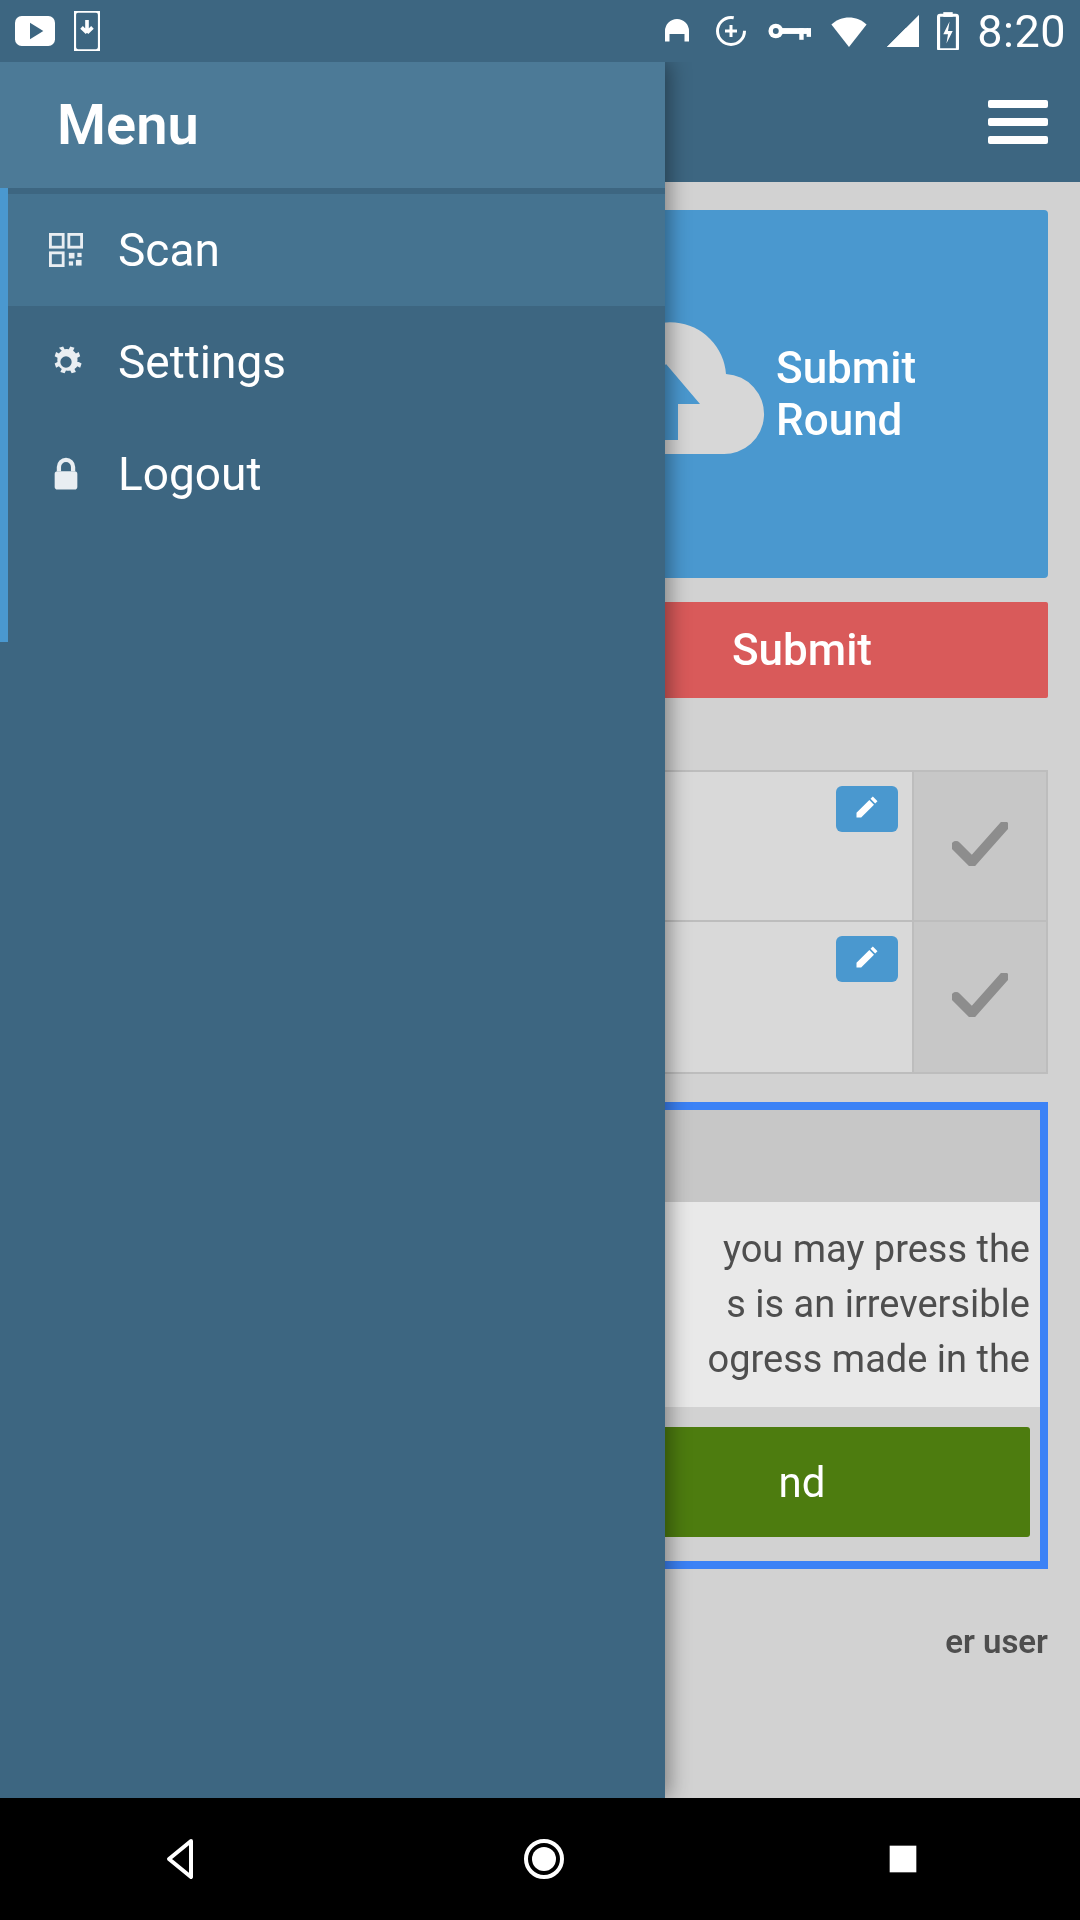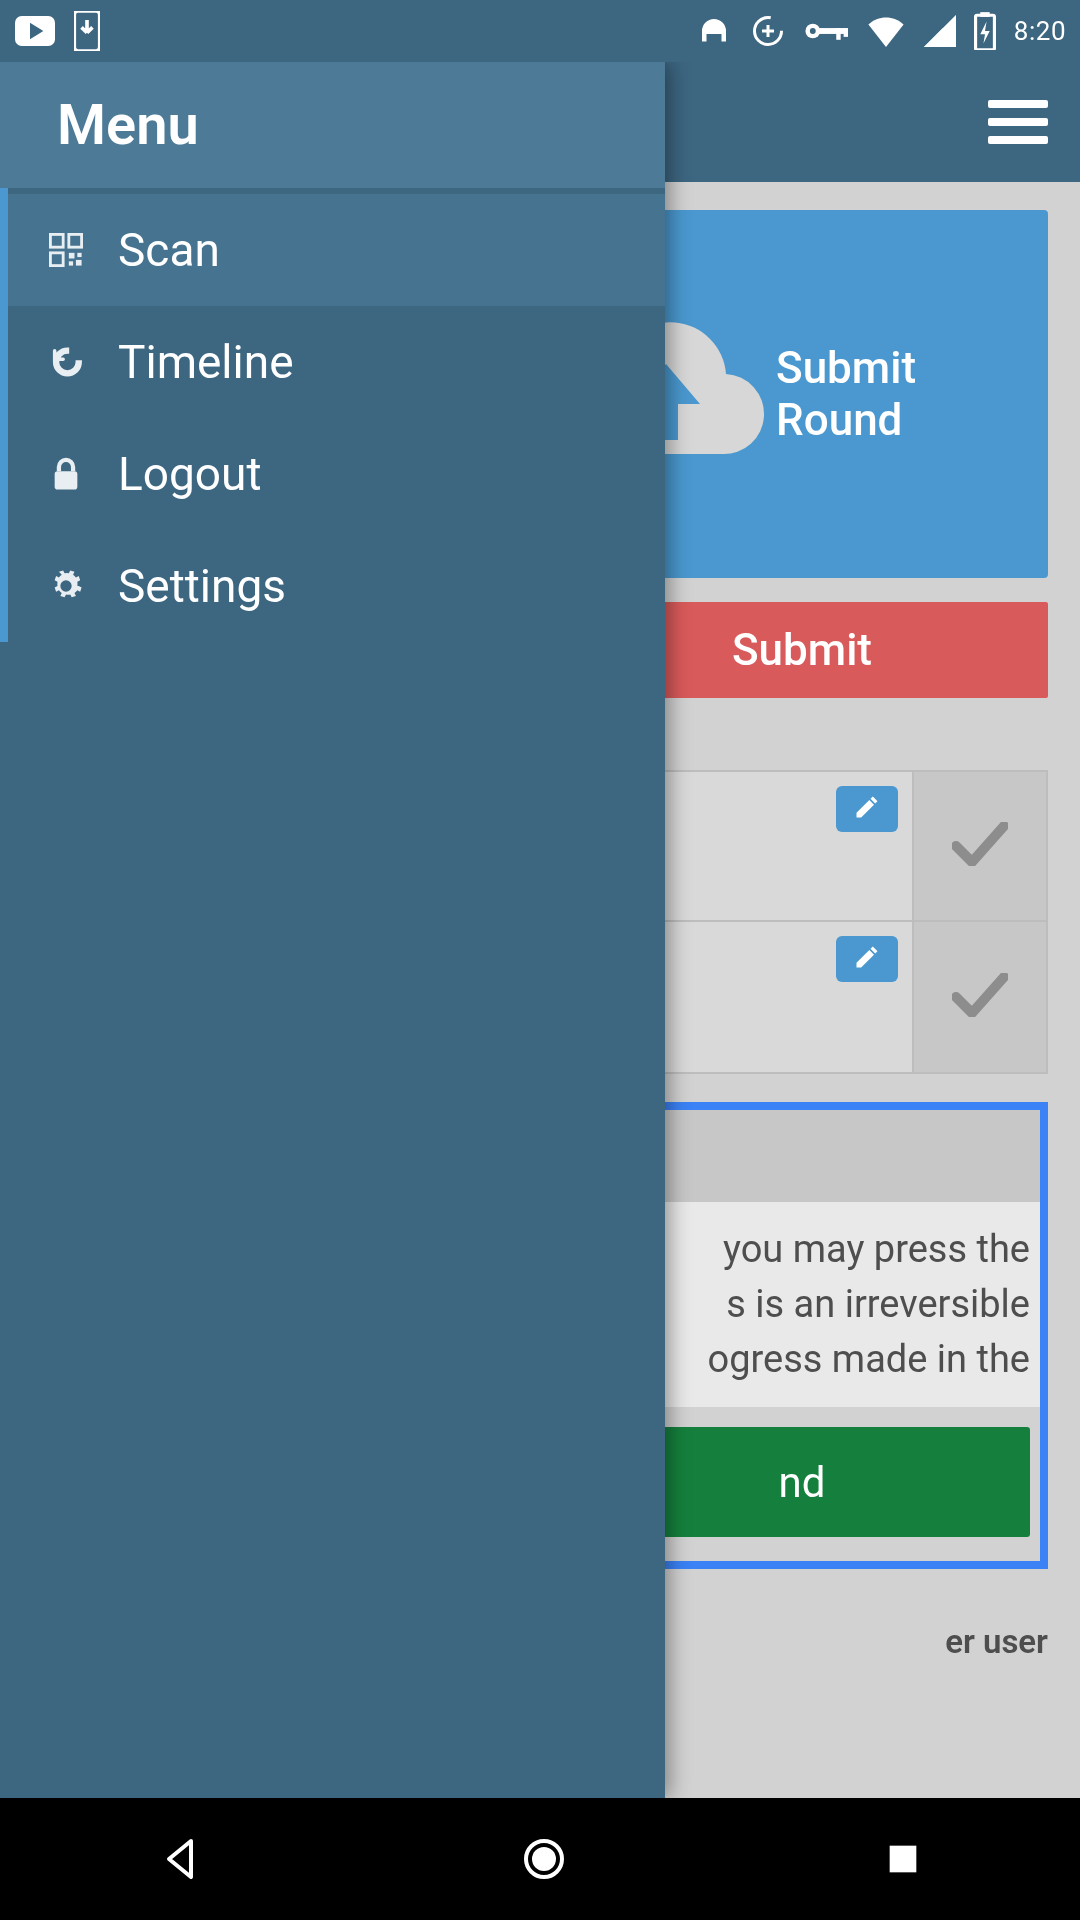--- a/index.html
+++ b/index.html
@@ -6,21 +6,21 @@
   html, body { width: 1080px; height: 1920px; font-family: Roboto, Arial, sans-serif; overflow: hidden; }
 
   
   .status-bar {
     height: 62px;
     background: #3d6681;
     display: flex; align-items: center; justify-content: space-between;
     padding: 0 14px; color: #fff;
   }
   .status-left, .status-right { display: flex; align-items: center; gap: 18px; }
-  .status-clock { font-size: 26px; font-weight: 400; letter-spacing: 0.5px; text-align: right; }
+  .status-clock { font-size: 45px; font-weight: 400; letter-spacing: 0.5px; text-align: right; }
   .stat-icon { fill: #fff; }
   .stat-icon svg { display: block; }
 
   
   .app-viewport {
     position: relative;
     height: 1736px; 
     background: #d2d2d2;
     overflow: hidden;
   }
@@ -71,21 +71,21 @@
   .cell-check { width:134px; border-left:2px solid #bdbdbd; background:#c7c7c7;
     display:flex; align-items:center; justify-content:center; }
 
   .panel {
     position:absolute; left: 556px; right:32px; top: 920px;
     border:8px solid #3b82f6;
   }
   .panel-header { height:92px; background:#c7c7c7; color:#4e4e4e; font-size:42px;
     display:flex; align-items:center; padding-left:10px; }
   .panel-body { background:#e9e9e9; padding: 20px 10px; color:#4e4e4e; font-size:38px; line-height:1.45; text-align:right; overflow:hidden; }
-  .panel-btn { margin: 20px 10px 24px; height:110px; background:#15803d; color:#fff;
+  .panel-btn { margin: 20px 10px 24px; height:110px; background:#4d7c0f; color:#fff;
     display:flex; align-items:center; justify-content:center; font-size:42px; border-radius:3px; }
 
   .footer-text {
     position:absolute; left:556px; right:32px; top:1440px;
     color:#4e4e4e; font-size:33px; font-weight:600; text-align:right;
   }
 
   
   .drawer {
     position:absolute; left:0; top:0; width:665px; height:100%;
@@ -275,46 +275,38 @@
               <rect x="1" y="14" width="9" height="9" fill="none" stroke="#e9eef2" stroke-width="2"></rect>
               <rect x="14" y="14" width="4" height="4" fill="#e9eef2"></rect>
               <rect x="20" y="14" width="3" height="3" fill="#e9eef2"></rect>
               <rect x="14" y="20" width="3" height="3" fill="#e9eef2"></rect>
               <rect x="19" y="19" width="4" height="4" fill="#e9eef2"></rect>
             </svg>
         </span>
         <span>Scan</span>
       </div>
 
+
       <div class="drawer-item">
         <span class="drawer-icon">
           <svg width="34" height="34" viewBox="0 0 24 24">
-              <path d="M13 3a9 9 0 100 18 9 9 0 009-9h-2a7 7 0 11-7-7V3zM4 4v6h6" fill="none" stroke="#e9eef2" stroke-width="2.5" stroke-linecap="round"></path>
+              <path d="M12 8a4 4 0 100 8 4 4 0 000-8zm9 4l2 1-1 3-2-1a9 9 0 01-2 2l1 2-3 1-1-2a9 9 0 01-3 0l-1 2-3-1 1-2a9 9 0 01-2-2l-2 1-1-3 2-1a9 9 0 010-3l-2-1 1-3 2 1a9 9 0 012-2L7 2l3-1 1 2a9 9 0 013 0l1-2 3 1-1 2a9 9 0 012 2l2-1 1 3-2 1a9 9 0 010 3z" fill="#e9eef2"></path>
             </svg>
         </span>
-        <span>Timeline</span>
+        <span>Settings</span>
       </div>
 
       <div class="drawer-item">
         <span class="drawer-icon">
           <svg width="30" height="34" viewBox="0 0 20 24">
               <rect x="2" y="10" width="16" height="13" rx="2" fill="#e9eef2"></rect>
               <path d="M5 10V7a5 5 0 0110 0v3" fill="none" stroke="#e9eef2" stroke-width="3"></path>
             </svg>
         </span>
         <span>Logout</span>
-      </div>
-
-      <div class="drawer-item">
-        <span class="drawer-icon">
-          <svg width="34" height="34" viewBox="0 0 24 24">
-              <path d="M12 8a4 4 0 100 8 4 4 0 000-8zm9 4l2 1-1 3-2-1a9 9 0 01-2 2l1 2-3 1-1-2a9 9 0 01-3 0l-1 2-3-1 1-2a9 9 0 01-2-2l-2 1-1-3 2-1a9 9 0 010-3l-2-1 1-3 2 1a9 9 0 012-2L7 2l3-1 1 2a9 9 0 013 0l1-2 3 1-1 2a9 9 0 012 2l2-1 1 3-2 1a9 9 0 010 3z" fill="#e9eef2"></path>
-            </svg>
-        </span>
-        <span>Settings</span>
       </div>
 
     </div>
   </div>
 
 </div>
 
 <div class="navbar">
   <span class="nav-btn">
     <svg width="48" height="48" viewBox="0 0 24 24">

